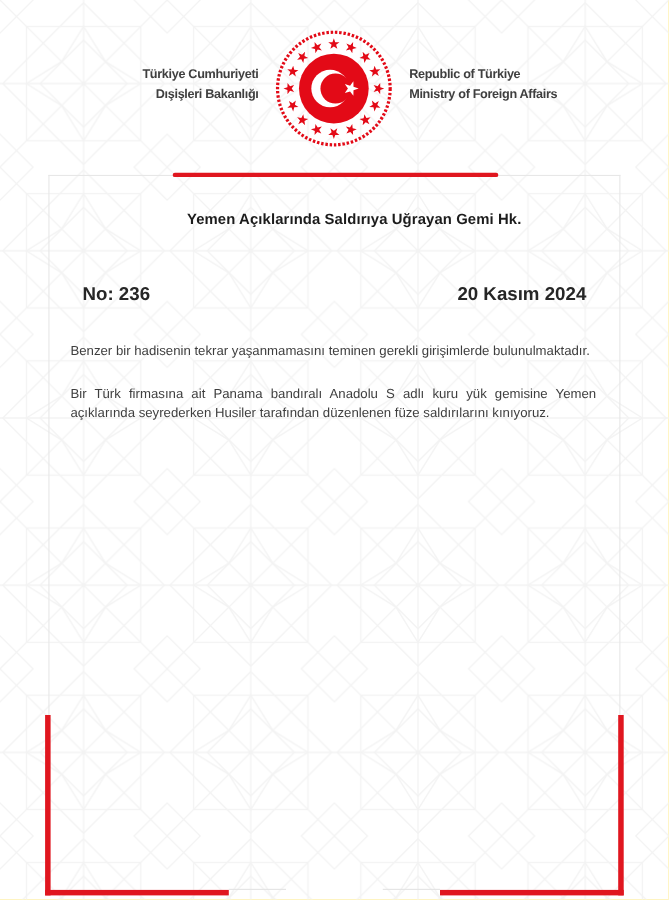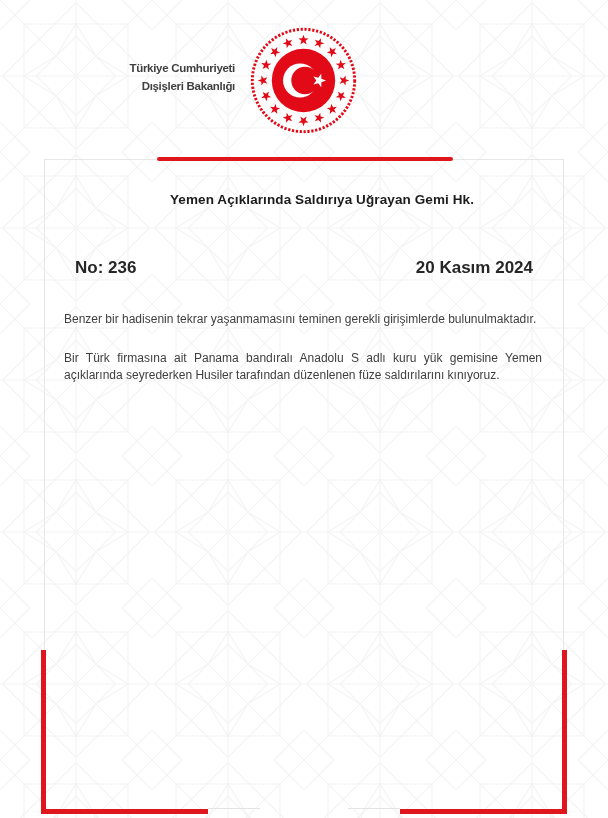--- a/index.html
+++ b/index.html
@@ -123,20 +123,22 @@
       <use href="#star5" transform="rotate(315 60 60) translate(60 18.5)"></use>
       <use href="#star5" transform="rotate(337.5 60 60) translate(60 18.5)"></use>
     </g>
     <circle cx="60" cy="60" r="32.5" fill="#e30a17"></circle>
     <circle cx="56.5" cy="60" r="17.5" fill="#ffffff"></circle>
     <circle cx="61.5" cy="60" r="14" fill="#e30a17"></circle>
     <use href="#star5" transform="translate(76 60) rotate(90) scale(1.3)" fill="#ffffff"></use>
   </svg>
 
   <div class="org-en">
+    <div>Republic of Türkiye</div>
+    <div>Ministry of Foreign Affairs</div>
   </div>
 
   <div class="red-bar"></div>
 
   <div class="card-border cb-top"></div>
   <div class="card-border cb-left"></div>
   <div class="card-border cb-right"></div>
 
   <h1 class="doc-title">Yemen Açıklarında Saldırıya Uğrayan Gemi Hk.</h1>
 

